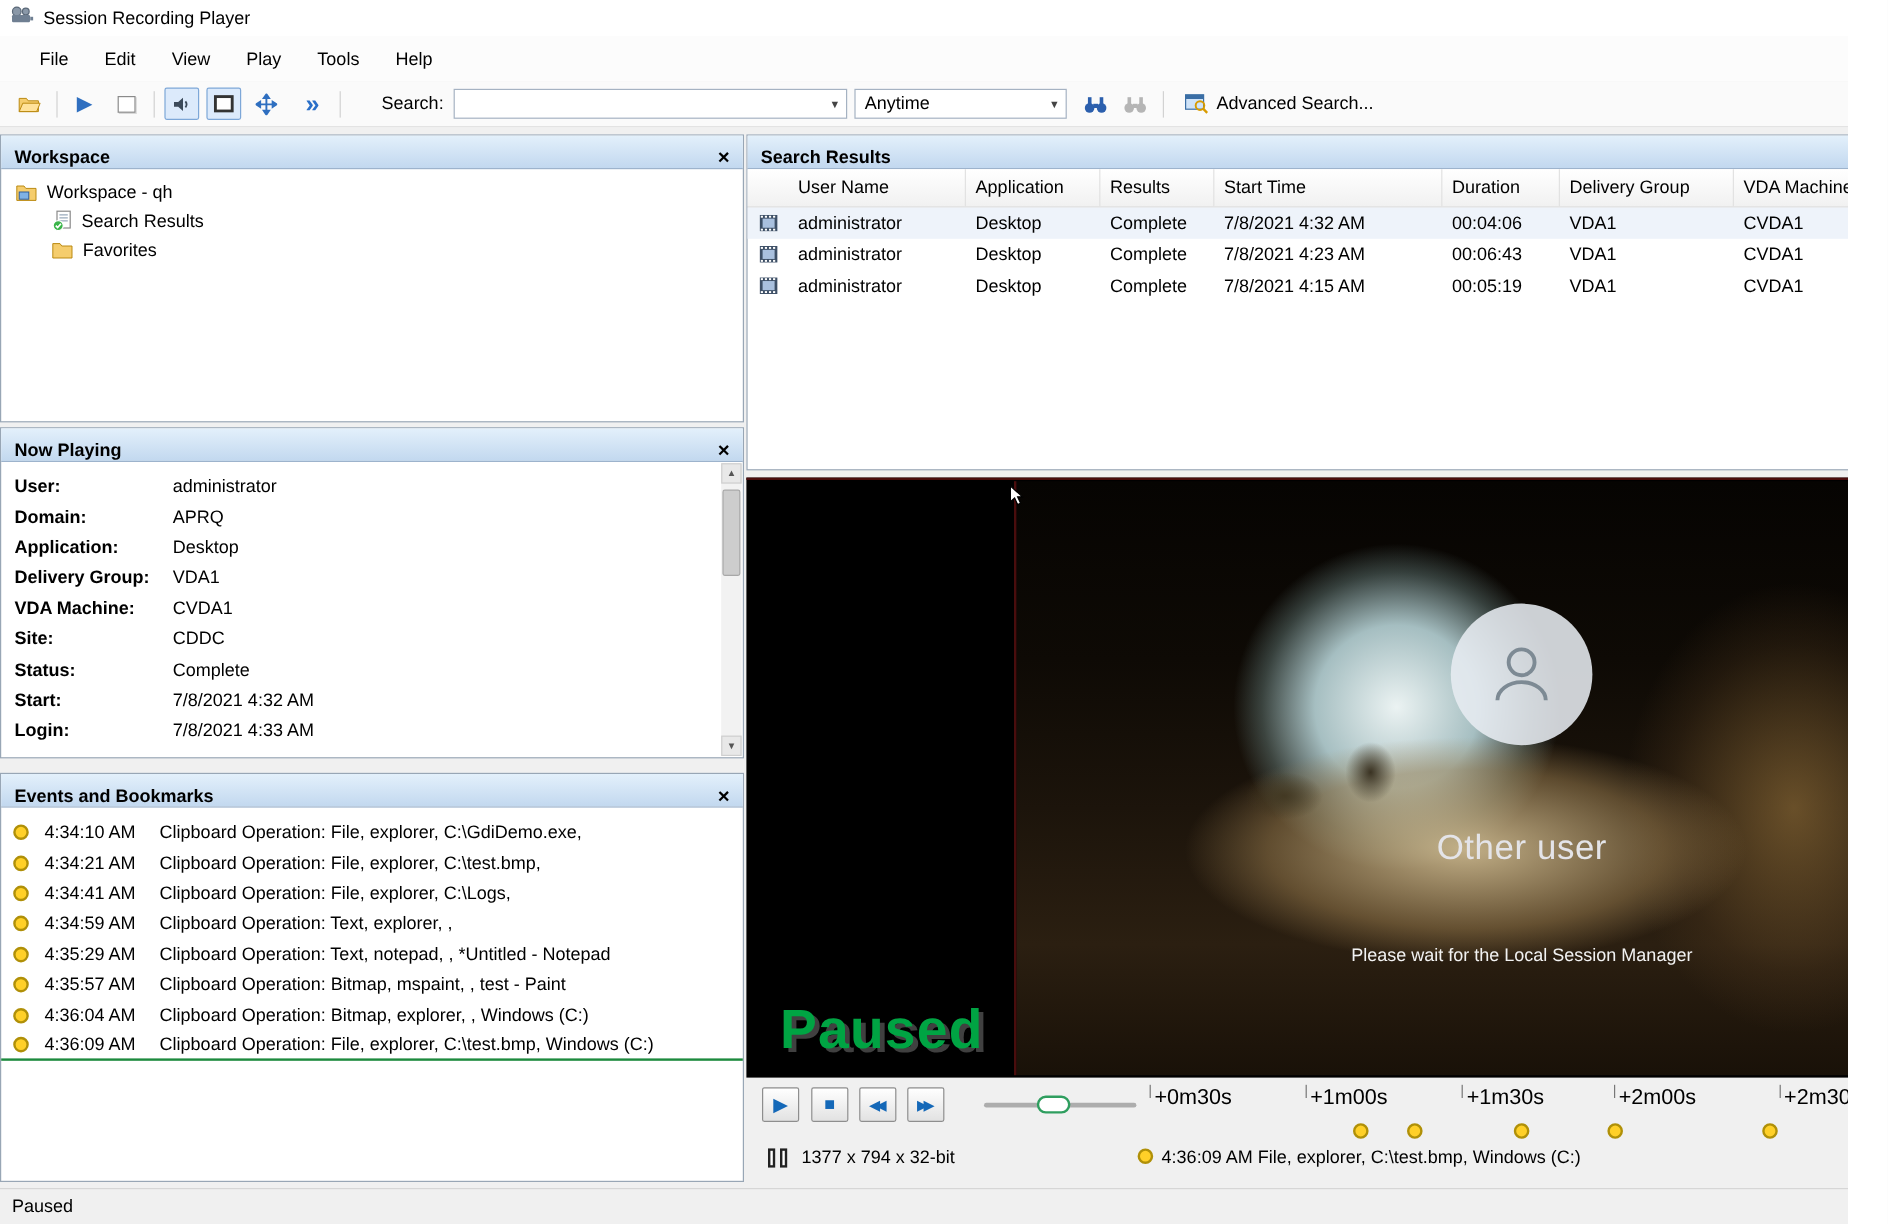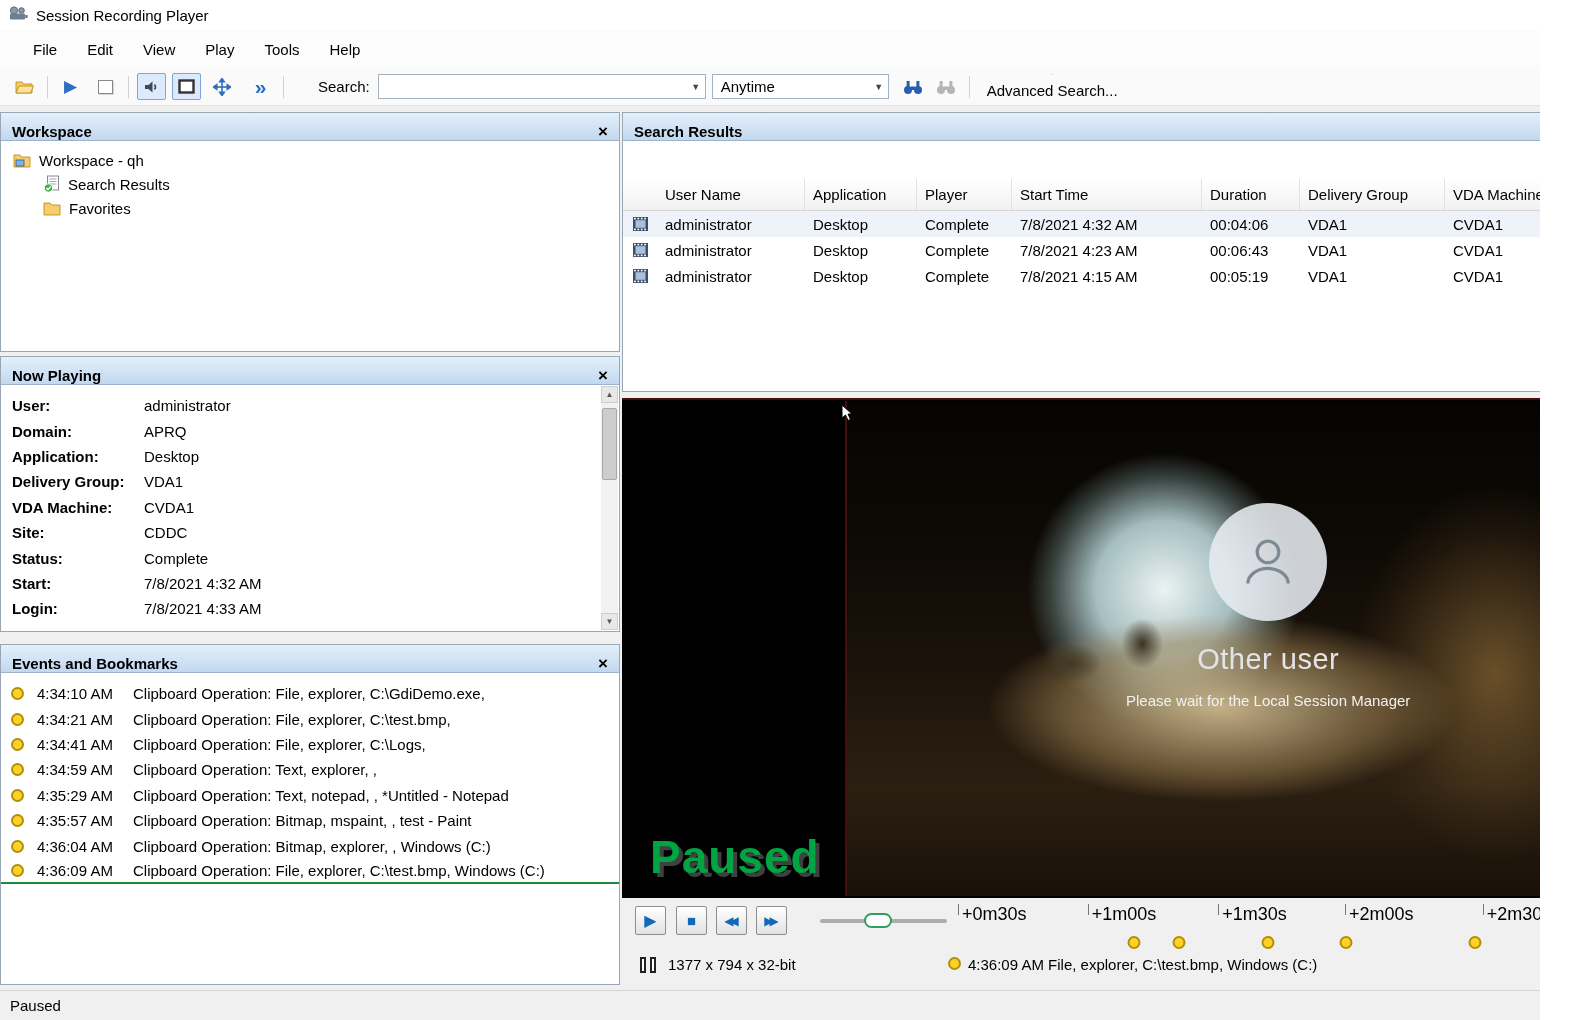--- a/index.html
+++ b/index.html
@@ -27,42 +27,42 @@
   .search-label { margin-left:26px; }
   .combo { display:flex; align-items:center; height:25px; background:#fff; border:1px solid #a5b2c2;
            margin-left:8px; }
   .combo-input { flex:1; border:none; outline:none; height:100%; padding:0 6px; font:inherit; background:transparent; }
   .combo-text { flex:1; padding:0 8px; }
   .combo-arrow { width:18px; text-align:center; font-size:9px; color:#444; align-self:stretch;
                  display:flex; align-items:center; justify-content:center; }
   .combo.search-combo { width:328px; }
   .combo.time-combo { width:177px; margin-left:6px; }
   .adv-btn { display:flex; align-items:center; gap:7px; height:27px; padding:0 8px;
-             border:1px solid transparent; border-radius:2px;flex-direction:column; }
+             border:1px solid transparent; border-radius:2px; }
 
   
   .panel { position:absolute; background:#fff; border:1px solid #98a6b5; }
   .panel-header { height:28px; background:linear-gradient(#e3f0fb,#c2d8ef); border-bottom:1px solid #9db3cc;
                   display:flex; align-items:flex-end; padding:0 11px; font-weight:bold; font-size:15px; }
   .panel-close { margin-left:auto; font-size:17px; font-weight:bold; line-height:1; cursor:default; }
 
   .panel-workspace   { left:0;   top:112px; width:620px; height:240px; }
   .panel-nowplaying  { left:0;   top:356px; width:620px; height:276px; }
   .panel-events      { left:0;   top:644px; width:620px; height:341px; }
   .panel-results     { left:622px; top:112px; width:949px; height:280px; }
 
   
   .tree { padding-top:7px; }
   .tree-row { display:flex; align-items:center; gap:7px; height:24px; padding-left:12px; }
   .tree-row.indent { padding-left:42px; }
 
   
   .sr-header, .sr-row { display:grid; grid-template-columns:34px 148px 112px 95px 190px 98px 145px 1fr;
                         align-items:center; }
-  .sr-header { height:32px; background:linear-gradient(#ffffff,#f1f1f1); border-bottom:1px solid #d6d6d6;margin-top:38px; }
+  .sr-header { height:32px; background:linear-gradient(#ffffff,#f1f1f1); border-bottom:1px solid #d6d6d6; }
   .sr-header .hcell { padding-left:8px; height:100%; display:flex; align-items:center; border-right:1px solid #e2e2e2; }
   .sr-row { height:26px; }
   .sr-rows > div:first-of-type { background:#eef3fa; }
   .sr-row > div { padding-left:8px; white-space:nowrap; overflow:hidden; }
   .sr-row .cell-icon { padding-left:0; display:flex; justify-content:center; }
 
   
   .np-list { padding-top:8px; }
   .np-row { display:grid; grid-template-columns:132px 1fr; align-items:center; height:25.4px; padding-left:11px; }
   .np-label { font-weight:bold; }
@@ -87,21 +87,21 @@
                     border-left:2px solid #4a0d0d; overflow:hidden;
     background:
       radial-gradient(ellipse 30px 36px at 41% 49%, rgba(52,44,28,0.95) 0%, rgba(52,44,28,0) 70%),
       radial-gradient(ellipse 46px 28px at 31% 53%, rgba(64,54,32,0.9) 0%, rgba(64,54,32,0) 70%),
       radial-gradient(ellipse 300px 120px at 52% 62%, rgba(216,196,152,0.88) 0%, rgba(160,130,82,0.5) 55%, rgba(0,0,0,0) 78%),
       radial-gradient(ellipse 170px 170px at 44% 38%, rgba(244,252,252,0.96) 0%, rgba(186,215,219,0.88) 40%, rgba(118,148,146,0.4) 66%, rgba(0,0,0,0) 80%),
       radial-gradient(ellipse 190px 250px at 90% 55%, rgba(168,128,66,0.55) 0%, rgba(90,64,34,0.25) 55%, rgba(0,0,0,0) 75%),
       linear-gradient(180deg, #060402 0%, #0e0a05 30%, #1c140b 55%, #2b1f11 78%, #191108 100%);
   }
   .login-block { position:absolute; left:58.5%; top:102px; transform:translateX(-50%);
-                 display:flex; flex-direction:column; align-items:center; width:520px; }
+                 display:flex; flex-direction:column; align-items:center; width:520px;gap:48px; }
   .avatar-circle { width:118px; height:118px; border-radius:50%; background:rgba(231,236,241,0.88);
                    display:flex; align-items:center; justify-content:center; }
   .other-user { margin-top:22px; font-size:29px; color:#e4e4e8; letter-spacing:0.5px; }
   .wait-msg { margin-top:16px; font-size:15px; color:#f2f2f2; }
   .paused-overlay { position:absolute; left:28px; bottom:14px; font-size:46px; font-weight:bold;
                     color:#00a443; text-shadow:4px 4px 0 #404040; letter-spacing:1px; }
   .cursor { position:absolute; left:219px; top:4px; }
 
   .controls { position:absolute; left:622px; top:898px; width:951px; height:90px; }
   .pc-btn { position:absolute; top:8px; width:31px; height:29px; background:linear-gradient(#ffffff,#e2e2e2);
@@ -388,21 +388,21 @@
 
   <div class="panel panel-results">
     <div class="panel-header">
       <span>Search Results</span>
     </div>
     <div class="sr-header">
       <div></div>
 
     <div class="hcell">User Name</div>
         <div class="hcell">Application</div>
-        <div class="hcell">Player</div>
+        <div class="hcell">Results</div>
         <div class="hcell">Start Time</div>
         <div class="hcell">Duration</div>
         <div class="hcell">Delivery Group</div>
         <div class="hcell">VDA Machine</div>
       </div>
     <div class="sr-rows">
 
         <div class="sr-row">
           <div class="cell-icon">
             <svg width="15" height="14" viewBox="0 0 15 14">

